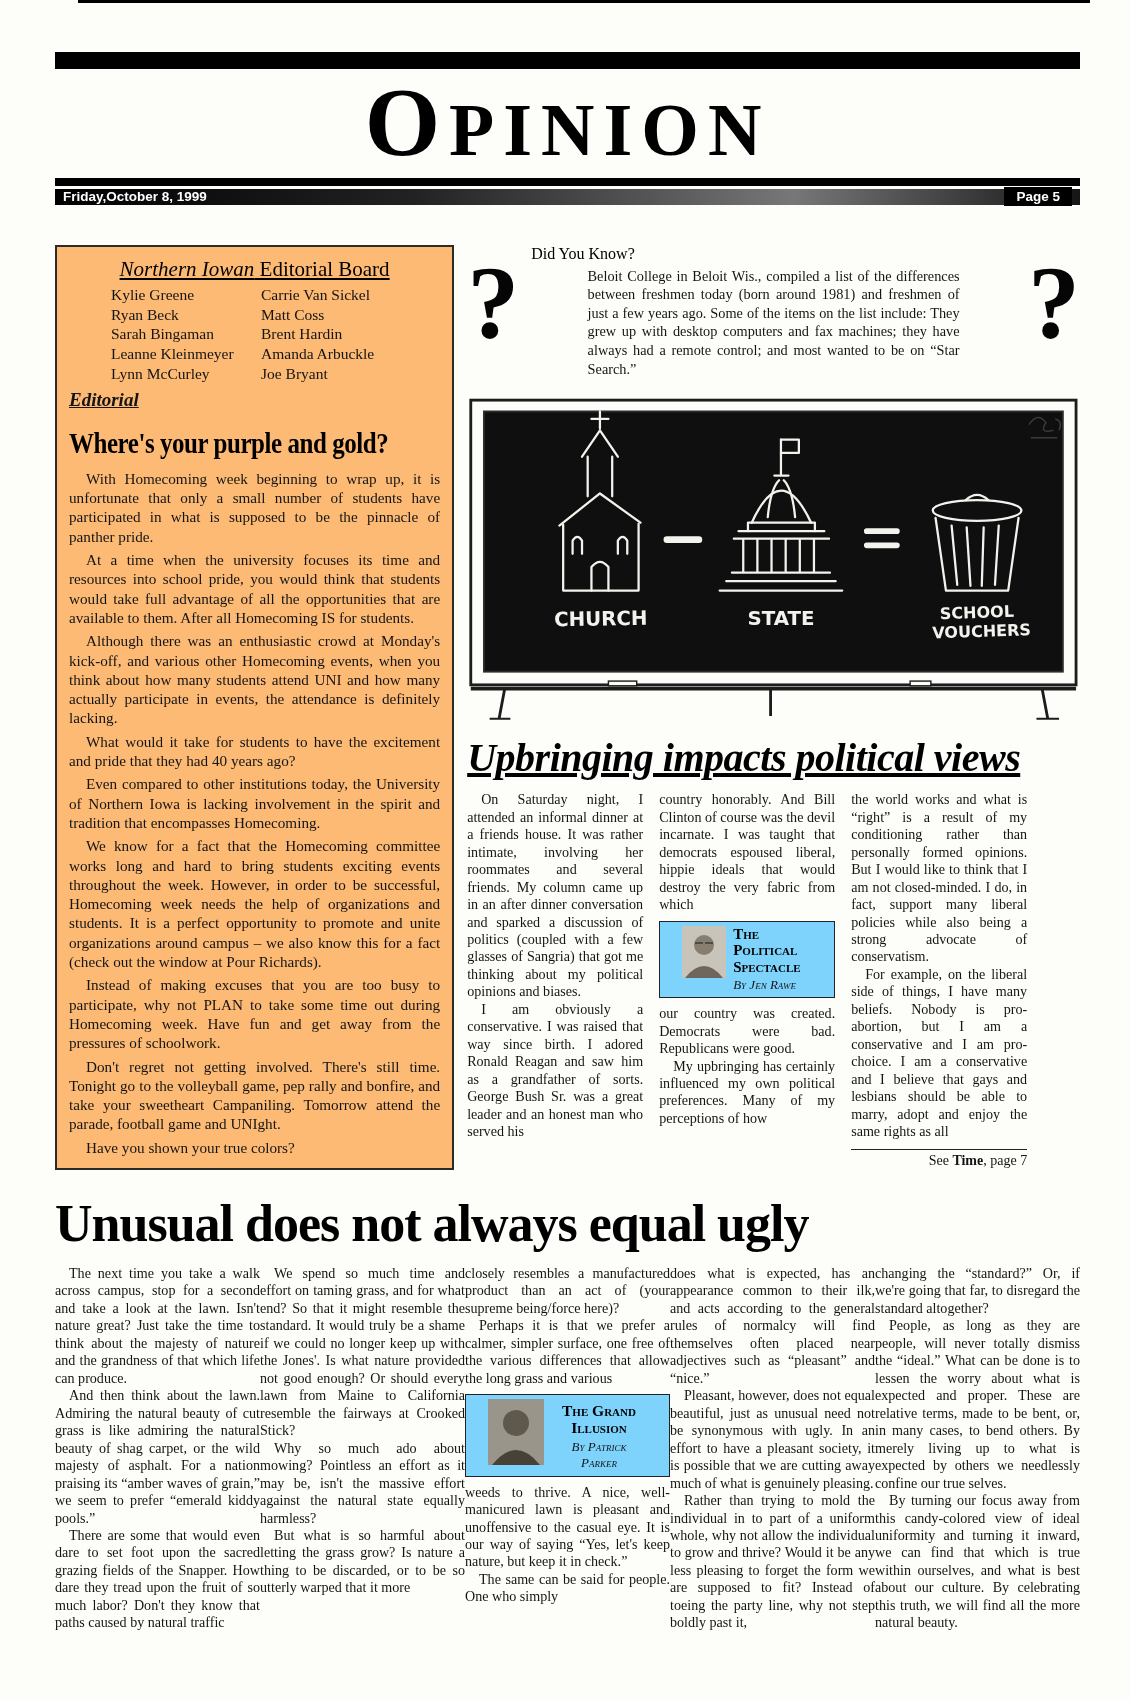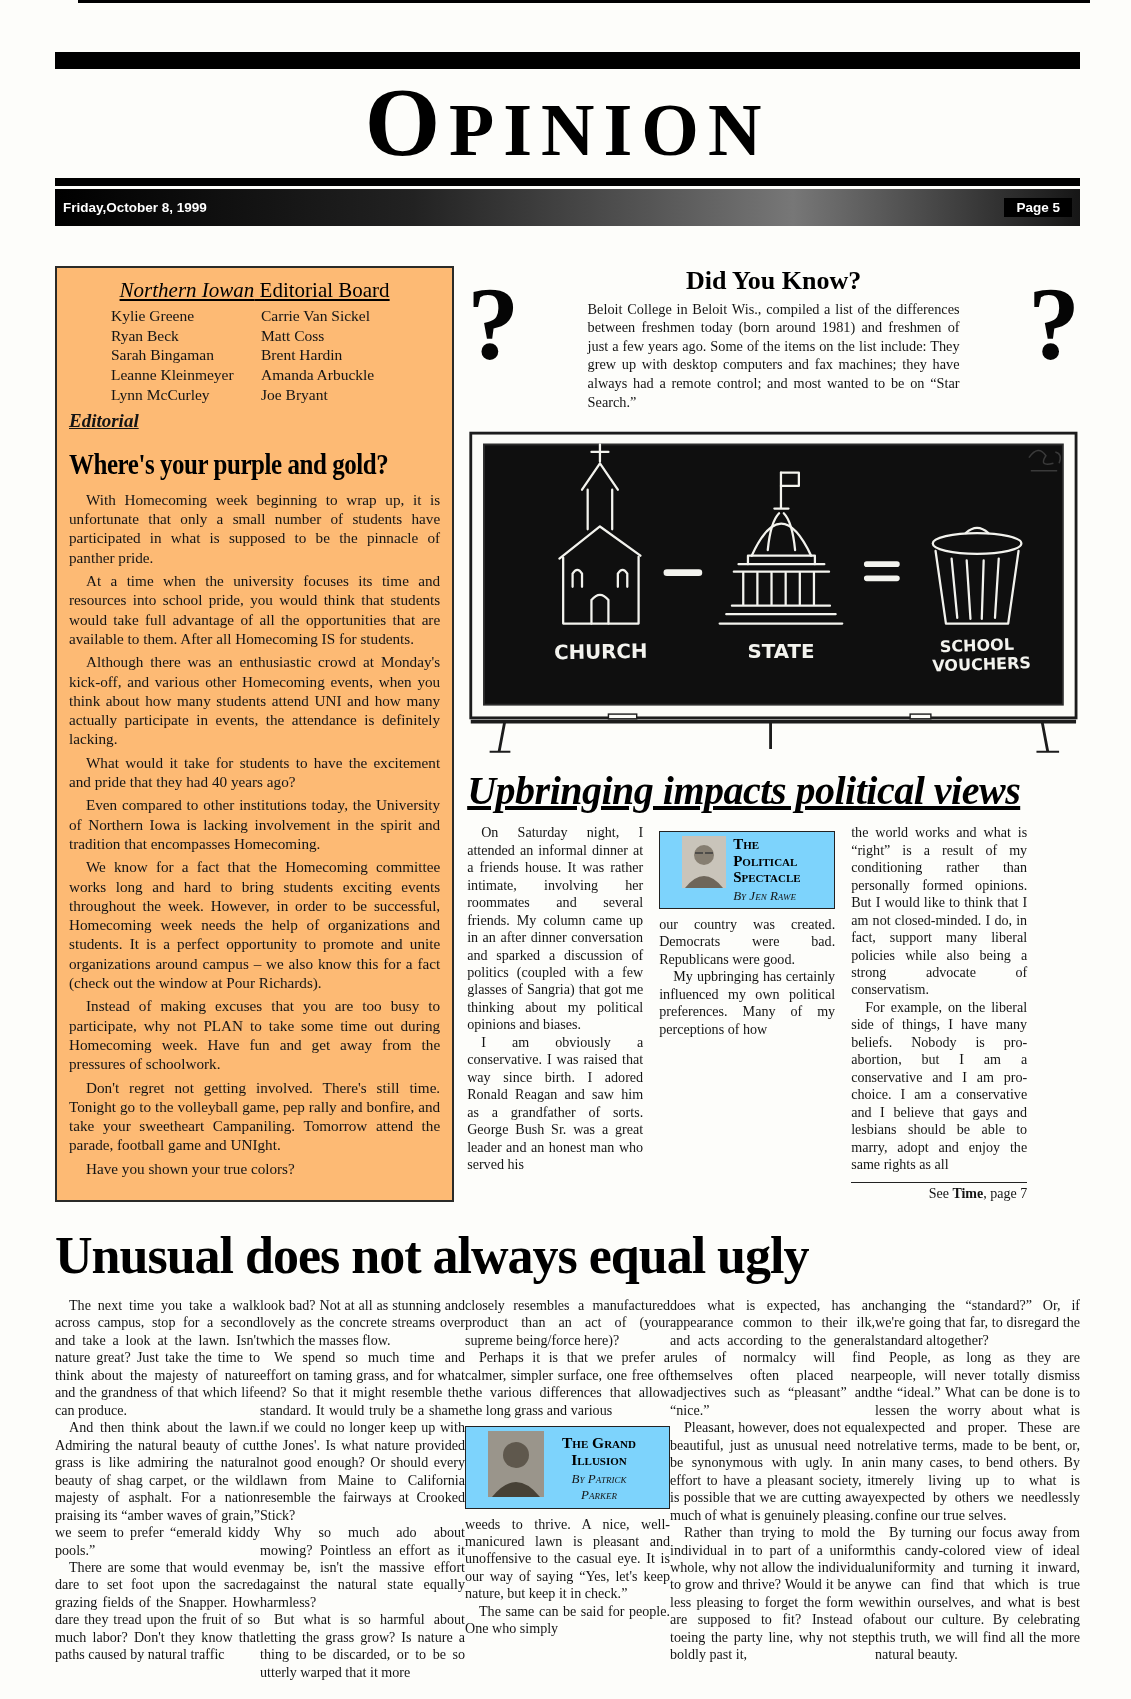--- a/index.html
+++ b/index.html
@@ -15,21 +15,21 @@
   .masthead { padding:52px 51px 12px 55px; }
   .bar-thick { height:17px; background:#000; }
   .paper-title {
     text-align:center; font-weight:bold; font-size:74px; letter-spacing:9px;
     margin:2px 0 0; line-height:1.08; color:#000;
   }
   .paper-title::first-letter { font-size:97px; }
   .bar-mid { height:8px; background:#000; margin-top:2px; }
   .datebar {
     display:flex; justify-content:space-between; align-items:center;
-    margin-top:3px; height:37px; padding:0 8px;
+    margin-top:3px; height:16px; padding:0 8px;
     background:linear-gradient(90deg,#000 0%,#222 35%,#555 58%,#777 72%,#161616 100%);
     color:#fff; font-family:"Liberation Sans", sans-serif; font-weight:bold; font-size:13.5px;
   }
   .datebar .pagenum { background:#000; padding:2px 12px; }
 
   .page-body { padding:0 51px 0 55px; }
   .content-row { display:flex; gap:13px; margin-top:28px; }
 
   
   .editorial-box {
@@ -47,21 +47,21 @@
     display:inline-block; transform:scaleX(.86); transform-origin:left center;
     font-weight:bold; font-size:29px; white-space:nowrap; letter-spacing:-.5px; color:#000;
   }
   .editorial-body p { margin:4px 0 1px; text-indent:17px; text-align:justify; font-size:15.2px; line-height:1.27; }
 
   
   .right-col { flex:1; min-width:0; }
   .dyk { display:flex; align-items:flex-start; }
   .qmark { font-size:104px; font-weight:bold; line-height:.8; padding-top:16px; color:#050505; }
   .dyk-center { flex:1; padding:0 12px; }
-  .dyk-center h2 { margin:0 0 4px; text-align:center; font-size:26px; font-weight:bold; color:#000; }
+  .dyk-center h2 { margin:0 0 4px; text-align:left; font-size:16px; font-weight:normal; color:#000; }
   .dyk-center p { margin:0 auto; max-width:372px; font-size:14.3px; line-height:1.3; text-align:justify; }
 
   .cartoon { margin:10px 0 2px; }
   .cartoon svg { display:block; width:100%; height:342px; }
 
   .upb-headline {
     margin:4px 0 10px; font-size:40px; font-weight:bold; font-style:italic;
     letter-spacing:-.5px; white-space:nowrap; color:#000;text-decoration:underline;
   }
   .upb-cols { display:flex; gap:16px; width:560px; }
@@ -211,20 +211,21 @@
       </figure>
 
       <h2 class="upb-headline">Upbringing impacts political views</h2>
 
       <div class="upb-cols">
         <div class="ucol">
           <p>On Saturday night, I attended an informal dinner at a friends house. It was rather intimate, involving her roommates and several friends. My column came up in an after dinner conversation and sparked a discussion of politics (coupled with a few glasses of Sangria) that got me thinking about my political opinions and biases.</p>
           <p>I am obviously a conservative. I was raised that way since birth. I adored Ronald Reagan and saw him as a grandfather of sorts. George Bush Sr. was a great leader and an honest man who served his</p>
         </div>
         <div class="ucol">
+          <p class="noindent">country honorably. And Bill Clinton of course was the devil incarnate. I was taught that democrats espoused liberal, hippie ideals that would destroy the very fabric from which</p>
           <div class="byline-box">
             <div class="bb-photo">
               <svg viewBox="0 0 44 52">
                 <rect width="44" height="52" fill="#c9c4ba"></rect>
                 <circle cx="22" cy="19" r="10" fill="#867e71"></circle>
                 <path d="M3 52 Q22 28 41 52 Z" fill="#6e665a"></path>
                 <path d="M13 17 h8 M23 17 h8" stroke="#3c3c3c" stroke-width="1.5" fill="none"></path>
               </svg>
             </div>
             <div class="bb-text">
@@ -250,21 +251,20 @@
 
   <section class="unusual">
     <h2 class="unusual-headline">Unusual does not always equal ugly</h2>
     <div class="ucols5">
       <div class="c5">
         <p>The next time you take a walk across campus, stop for a second and take a look at the lawn. Isn't nature great? Just take the time to think about the majesty of nature and the grandness of that which life can produce.</p>
         <p>And then think about the lawn. Admiring the natural beauty of cut grass is like admiring the natural beauty of shag carpet, or the wild majesty of asphalt. For a nation praising its “amber waves of grain,” we seem to prefer “emerald kiddy pools.”</p>
         <p>There are some that would even dare to set foot upon the sacred grazing fields of the Snapper. How dare they tread upon the fruit of so much labor? Don't they know that paths caused by natural traffic</p>
       </div>
       <div class="c5">
-        <p class="noindent">look bad? Not at all as stunning and lovely as the concrete streams over which the masses flow.</p>
         <p>We spend so much time and effort on taming grass, and for what end? So that it might resemble the standard. It would truly be a shame if we could no longer keep up with the Jones'. Is what nature provided not good enough? Or should every lawn from Maine to California resemble the fairways at Crooked Stick?</p>
         <p>Why so much ado about mowing? Pointless an effort as it may be, isn't the massive effort against the natural state equally harmless?</p>
         <p>But what is so harmful about letting the grass grow? Is nature a thing to be discarded, or to be so utterly warped that it more</p>
       </div>
       <div class="c5">
         <p class="noindent">closely resembles a manufactured product than an act of (your supreme being/force here)?</p>
         <p>Perhaps it is that we prefer a calmer, simpler surface, one free of the various differences that allow the long grass and various</p>
         <div class="byline-box gi">
           <div class="bb-photo">
             <svg viewBox="0 0 56 66">

